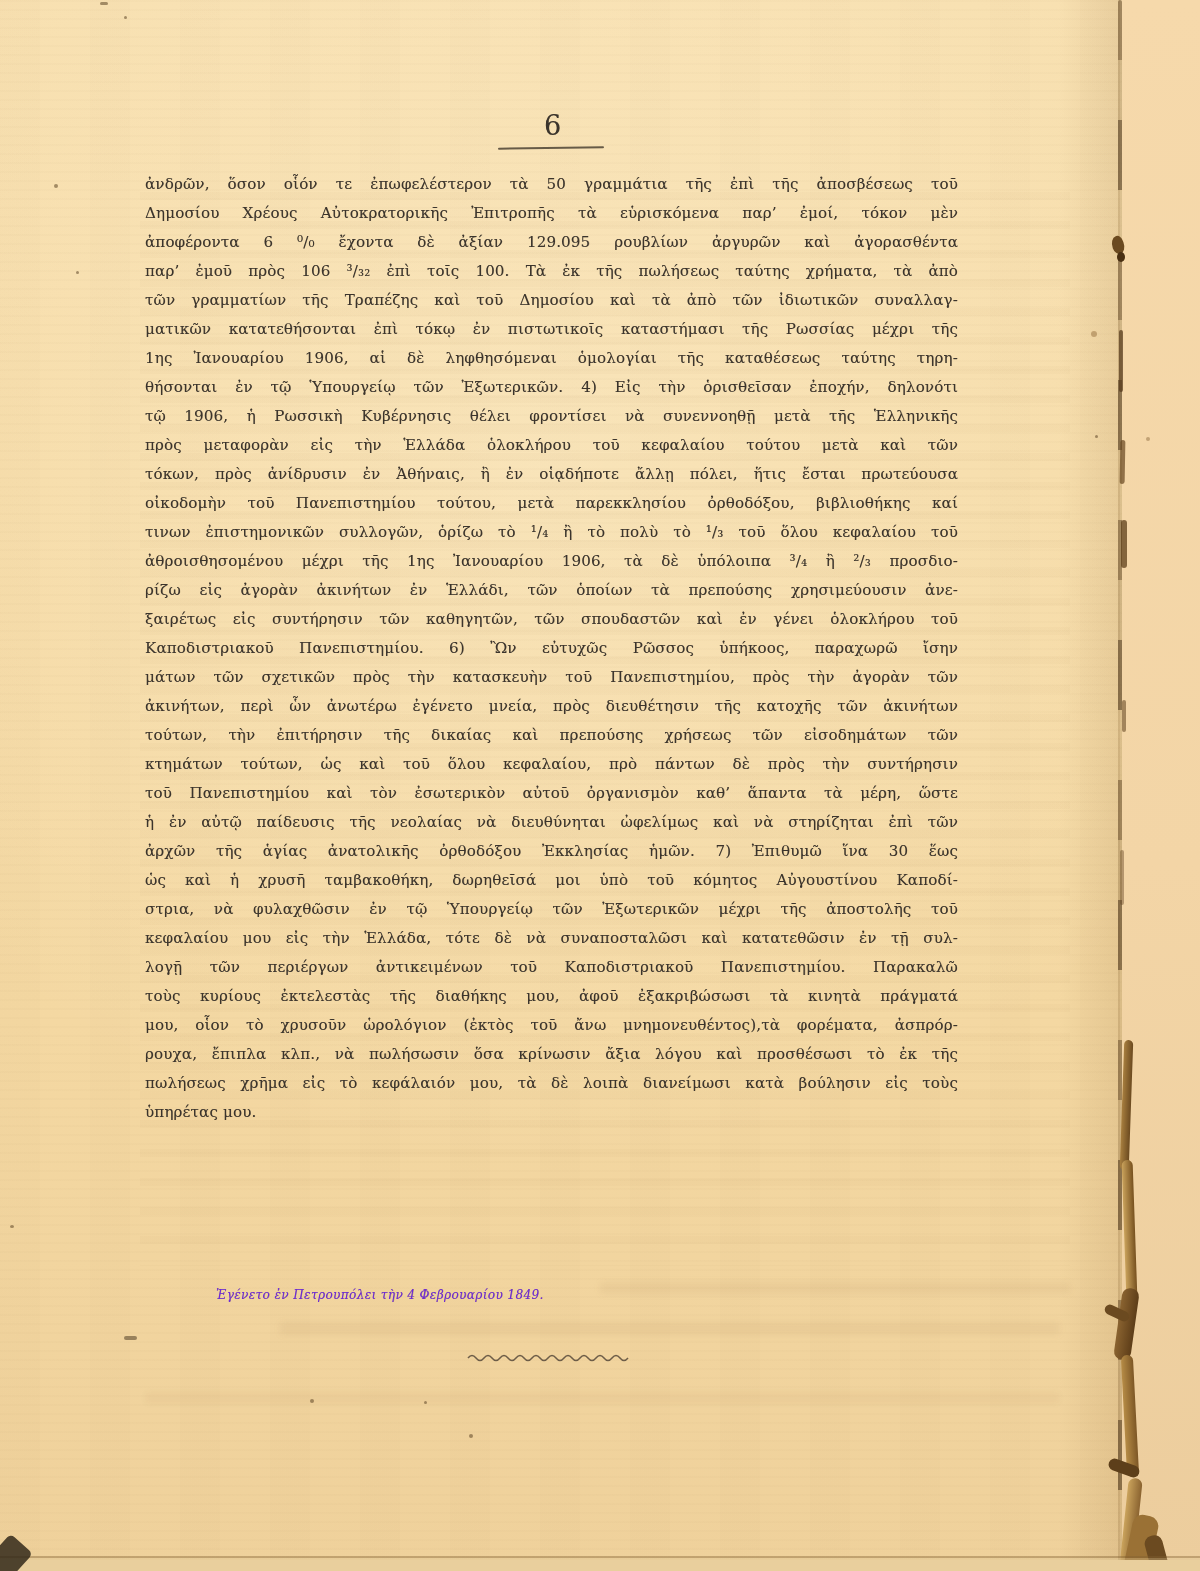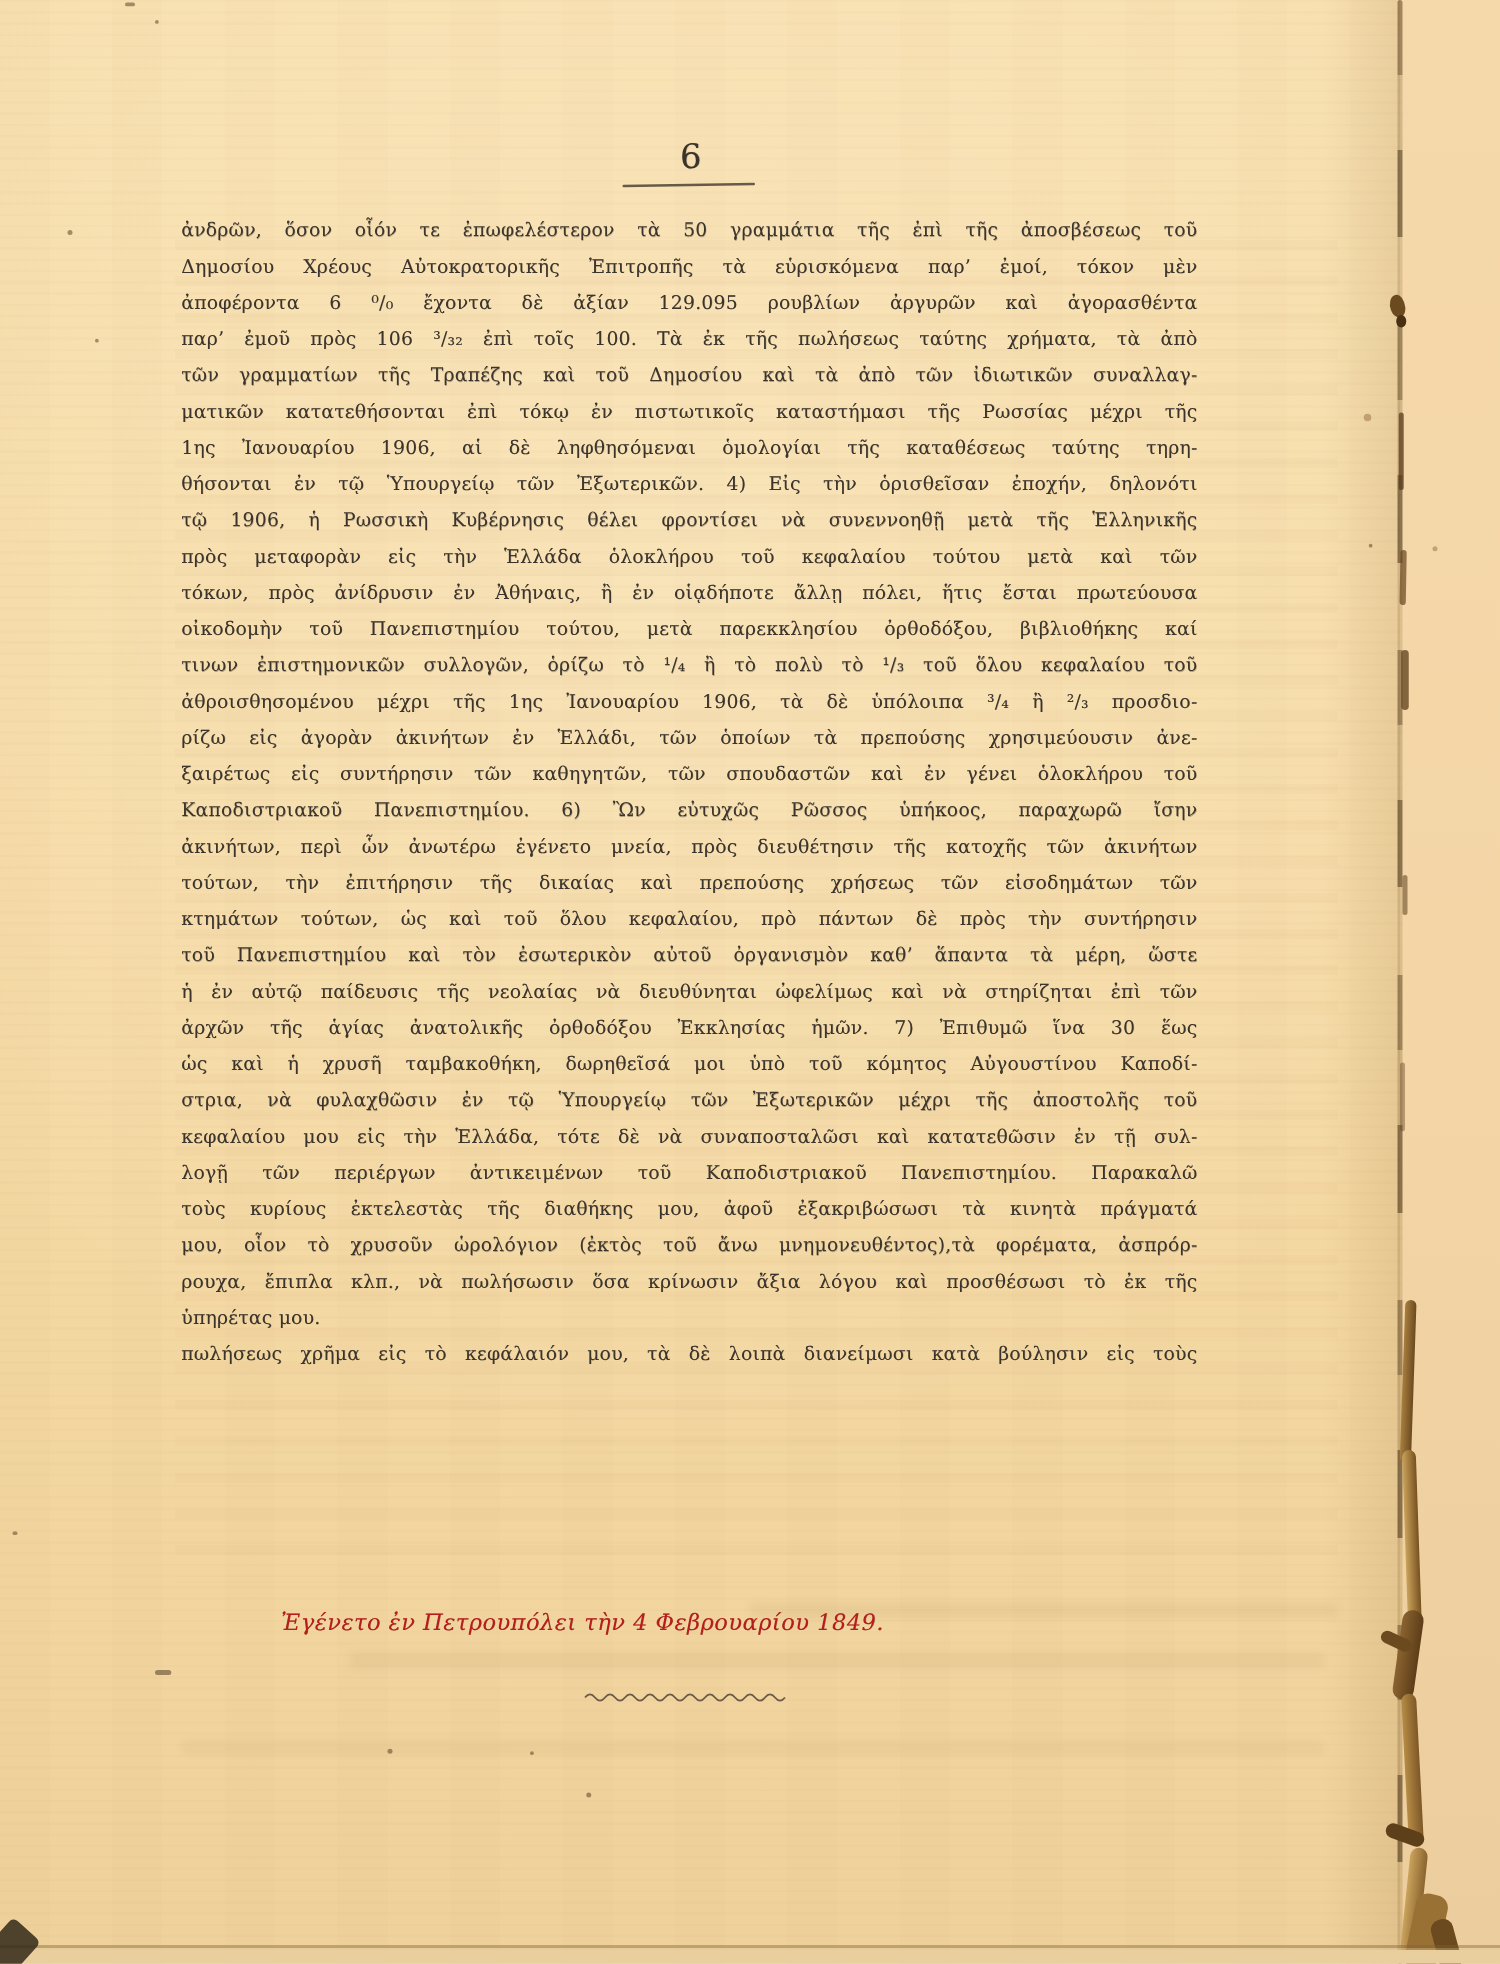--- a/index.html
+++ b/index.html
@@ -30,23 +30,22 @@
     position:absolute;left:145px;top:170px;width:813px;
     font-size:15px;line-height:29px;color:#3b342c;
     letter-spacing:0.2px;
     text-shadow:0.3px 0.3px 0.5px rgba(58,50,40,0.35);
   }
   .line{text-align:justify;text-align-last:justify;height:29px;overflow:visible;white-space:nowrap0;}
   .line.indent{text-indent:32px;}
   .line.last{text-align-last:left;}
   .date-line{
     position:absolute;left:216px;top:1288px;width:500px;
-    font-style:italic;font-size:18px;letter-spacing:0.4px;color:#b91c1c;
+    font-style:italic;font-size:12px;letter-spacing:0.4px;color:#6d28d9;
     text-shadow:0.3px 0.3px 0.5px rgba(58,50,40,0.35);
-    text-align:center;
   }
   .squiggle{position:absolute;left:466px;top:1352px;opacity:0.85;}
   
   .bleed-grid{
     position:absolute;left:140px;top:176px;width:930px;height:1090px;pointer-events:none;
     background:repeating-linear-gradient(180deg, rgba(150,110,60,0) 0 16px, rgba(150,110,60,0.030) 16px 24px, rgba(150,110,60,0) 24px 29px);
   }
   .ghost-bar{position:absolute;background:rgba(140,105,55,0.07);filter:blur(3px);border-radius:4px;pointer-events:none;}
   
   .outer-strip{
@@ -97,35 +96,36 @@
     <div class="line">θήσονται ἐν τῷ Ὑπουργείῳ τῶν Ἐξωτερικῶν. 4) Εἰς τὴν ὁρισθεῖσαν ἐποχήν, δηλονότι</div>
     <div class="line">τῷ 1906, ἡ Ρωσσικὴ Κυβέρνησις θέλει φροντίσει νὰ συνεννοηθῇ μετὰ τῆς Ἑλληνικῆς</div>
     <div class="line">πρὸς μεταφορὰν εἰς τὴν Ἑλλάδα ὁλοκλήρου τοῦ κεφαλαίου τούτου μετὰ καὶ τῶν</div>
     <div class="line">τόκων, πρὸς ἀνίδρυσιν ἐν Ἀθήναις, ἢ ἐν οἱᾳδήποτε ἄλλῃ πόλει, ἥτις ἔσται πρωτεύουσα</div>
     <div class="line">οἰκοδομὴν τοῦ Πανεπιστημίου τούτου, μετὰ παρεκκλησίου ὀρθοδόξου, βιβλιοθήκης καί</div>
     <div class="line">τινων ἐπιστημονικῶν συλλογῶν, ὁρίζω τὸ ¹/₄ ἢ τὸ πολὺ τὸ ¹/₃ τοῦ ὅλου κεφαλαίου τοῦ</div>
     <div class="line">ἀθροισθησομένου μέχρι τῆς 1ης Ἰανουαρίου 1906, τὰ δὲ ὑπόλοιπα ³/₄ ἢ ²/₃ προσδιο-</div>
     <div class="line">ρίζω εἰς ἀγορὰν ἀκινήτων ἐν Ἑλλάδι, τῶν ὁποίων τὰ πρεπούσης χρησιμεύουσιν ἀνε-</div>
     <div class="line">ξαιρέτως εἰς συντήρησιν τῶν καθηγητῶν, τῶν σπουδαστῶν καὶ ἐν γένει ὁλοκλήρου τοῦ</div>
     <div class="line">Καποδιστριακοῦ Πανεπιστημίου. 6) Ὢν εὐτυχῶς Ρῶσσος ὑπήκοος, παραχωρῶ ἴσην</div>
+    <div class="line">μάτων τῶν σχετικῶν πρὸς τὴν κατασκευὴν τοῦ Πανεπιστημίου, πρὸς τὴν ἀγορὰν τῶν</div>
     <div class="line">ἀκινήτων, περὶ ὧν ἀνωτέρω ἐγένετο μνεία, πρὸς διευθέτησιν τῆς κατοχῆς τῶν ἀκινήτων</div>
     <div class="line">τούτων, τὴν ἐπιτήρησιν τῆς δικαίας καὶ πρεπούσης χρήσεως τῶν εἰσοδημάτων τῶν</div>
     <div class="line">κτημάτων τούτων, ὡς καὶ τοῦ ὅλου κεφαλαίου, πρὸ πάντων δὲ πρὸς τὴν συντήρησιν</div>
     <div class="line">τοῦ Πανεπιστημίου καὶ τὸν ἐσωτερικὸν αὐτοῦ ὀργανισμὸν καθ’ ἅπαντα τὰ μέρη, ὥστε</div>
     <div class="line">ἡ ἐν αὐτῷ παίδευσις τῆς νεολαίας νὰ διευθύνηται ὠφελίμως καὶ νὰ στηρίζηται ἐπὶ τῶν</div>
     <div class="line">ἀρχῶν τῆς ἁγίας ἀνατολικῆς ὀρθοδόξου Ἐκκλησίας ἡμῶν. 7) Ἐπιθυμῶ ἵνα 30 ἕως</div>
     <div class="line">ὡς καὶ ἡ χρυσῆ ταμβακοθήκη, δωρηθεῖσά μοι ὑπὸ τοῦ κόμητος Αὐγουστίνου Καποδί-</div>
     <div class="line">στρια, νὰ φυλαχθῶσιν ἐν τῷ Ὑπουργείῳ τῶν Ἐξωτερικῶν μέχρι τῆς ἀποστολῆς τοῦ</div>
     <div class="line">κεφαλαίου μου εἰς τὴν Ἑλλάδα, τότε δὲ νὰ συναποσταλῶσι καὶ κατατεθῶσιν ἐν τῇ συλ-</div>
     <div class="line">λογῇ τῶν περιέργων ἀντικειμένων τοῦ Καποδιστριακοῦ Πανεπιστημίου. Παρακαλῶ</div>
     <div class="line">τοὺς κυρίους ἐκτελεστὰς τῆς διαθήκης μου, ἀφοῦ ἐξακριβώσωσι τὰ κινητὰ πράγματά</div>
     <div class="line">μου, οἷον τὸ χρυσοῦν ὡρολόγιον (ἐκτὸς τοῦ ἄνω μνημονευθέντος),τὰ φορέματα, ἀσπρόρ-</div>
     <div class="line">ρουχα, ἔπιπλα κλπ., νὰ πωλήσωσιν ὅσα κρίνωσιν ἄξια λόγου καὶ προσθέσωσι τὸ ἐκ τῆς</div>
+    <div class="line">πωλήσεως χρῆμα εἰς τὸ κεφάλαιόν μου, τὰ δὲ λοιπὰ διανείμωσι κατὰ βούλησιν εἰς τοὺς</div>
     <div class="line last">ὑπηρέτας μου.</div>
-    <div class="line">πωλήσεως χρῆμα εἰς τὸ κεφάλαιόν μου, τὰ δὲ λοιπὰ διανείμωσι κατὰ βούλησιν εἰς τοὺς</div>
   </div>
 
 <div class="date-line">Ἐγένετο ἐν Πετρουπόλει τὴν 4 Φεβρουαρίου 1849.</div>
 
 <svg class="squiggle" width="164" height="10" viewBox="0 0 164 10">
   <path d="M2 6 Q6 1 10 6 T18 6 T26 6 T34 6 T42 6 T50 6 T58 6 T66 6 T74 6 T82 6 T90 6 T98 6 T106 6 T114 6 T122 6 T130 6 T138 6 T146 6 T154 6 T162 6" fill="none" stroke="#57493a" stroke-width="1.5"></path>
 </svg>
 
 <div class="ghost-bar" style="left:600px;top:1282px;width:470px;height:12px;"></div>
 <div class="ghost-bar" style="left:280px;top:1322px;width:780px;height:13px;"></div>

